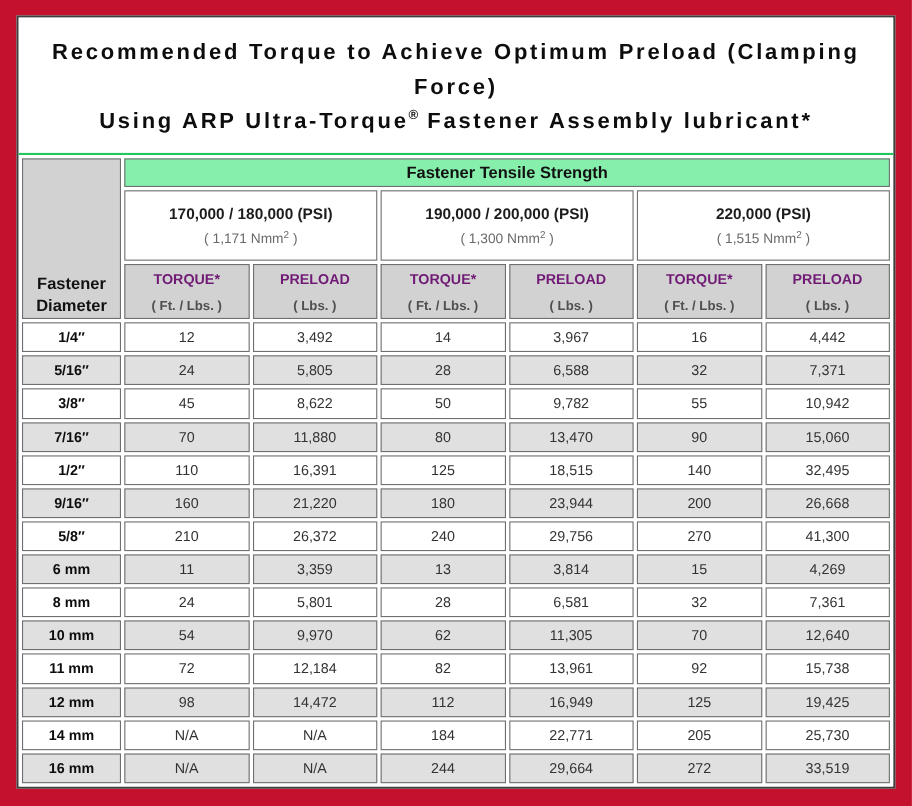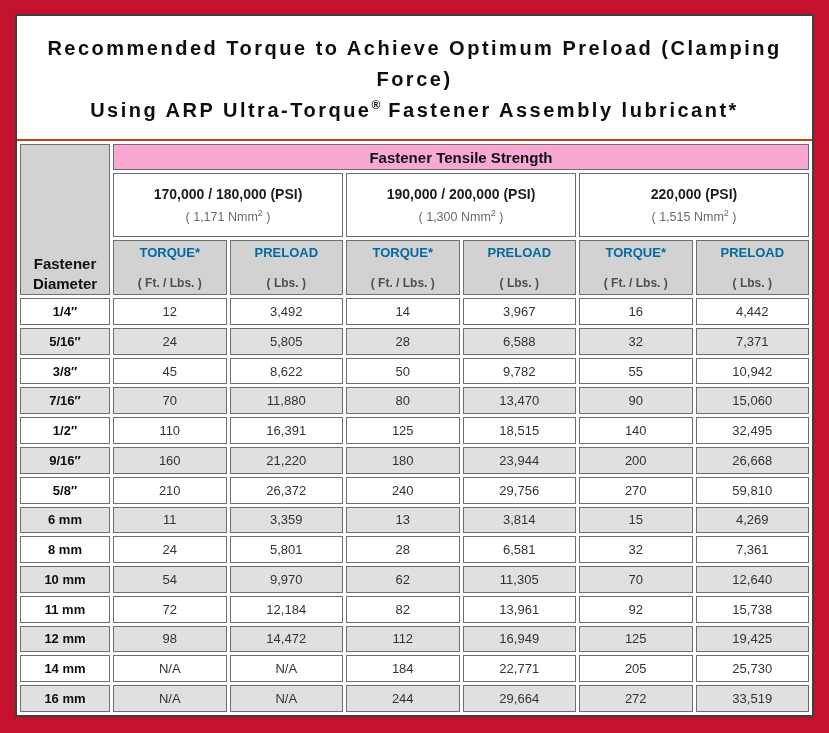--- a/index.html
+++ b/index.html
@@ -14,21 +14,21 @@
   .content-frame {
     width: 100%;
     height: 100%;
     background: #ffffff;
     border: 2px solid #3f3f3f;
     display: flex;
     flex-direction: column;
   }
   
   .title-block {
-    border-bottom: 2px solid #c2410c;
+    border-bottom: 2px solid #22c55e;
     text-align: center;
     padding: 17px 6px 13px 6px;
     background: #ffffff;
   }
   .title-line {
     font-size: 20px;
     font-weight: bold;
     color: #0d0d0d;
     letter-spacing: 2.5px;
     line-height: 1.55;
@@ -66,21 +66,21 @@
   }
   th.corner-cell {
     background: #d2d2d2;
     vertical-align: bottom;
     font-size: 15px;
     font-weight: bold;
     color: #111111;
     line-height: 1.35;
   }
   th.tensile-cell {
-    background: #f9a8d4;
+    background: #86efac;
     font-size: 15px;
     font-weight: bold;
     color: #111111;
     height: 26px;
   }
   th.psi-cell {
     background: #ffffff;
     height: 40px;
     vertical-align: middle;
     padding: 12px 0;
@@ -100,22 +100,22 @@
   .nmm-label sup { font-size: 9px; }
   th.col-head {
     background: #d2d2d2;
     height: 50px;
     vertical-align: middle;
     padding: 4px 0;
   }
   .ch-label {
     font-size: 13px;
     font-weight: bold;
-    color: #0369a1;
-    margin-bottom: 16px;
+    color: #701a75;
+    margin-bottom: 10px;
   }
   .ch-unit {
     font-size: 12px;
     font-weight: bold;
     color: #4f4f4f;
   }
   tbody th.dia-cell {
     font-size: 13px;
     font-weight: bold;
     color: #0d0d0d;
@@ -256,21 +256,21 @@
     <td class="value-cell">200</td>
     <td class="value-cell">26,668</td>
   </tr>
           <tr>
     <th class="dia-cell">5/8″</th>
     <td class="value-cell">210</td>
     <td class="value-cell">26,372</td>
     <td class="value-cell">240</td>
     <td class="value-cell">29,756</td>
     <td class="value-cell">270</td>
-    <td class="value-cell">59,810</td>
+    <td class="value-cell">41,300</td>
   </tr>
           <tr class="alt">
     <th class="dia-cell">6 mm</th>
     <td class="value-cell">11</td>
     <td class="value-cell">3,359</td>
     <td class="value-cell">13</td>
     <td class="value-cell">3,814</td>
     <td class="value-cell">15</td>
     <td class="value-cell">4,269</td>
   </tr>

